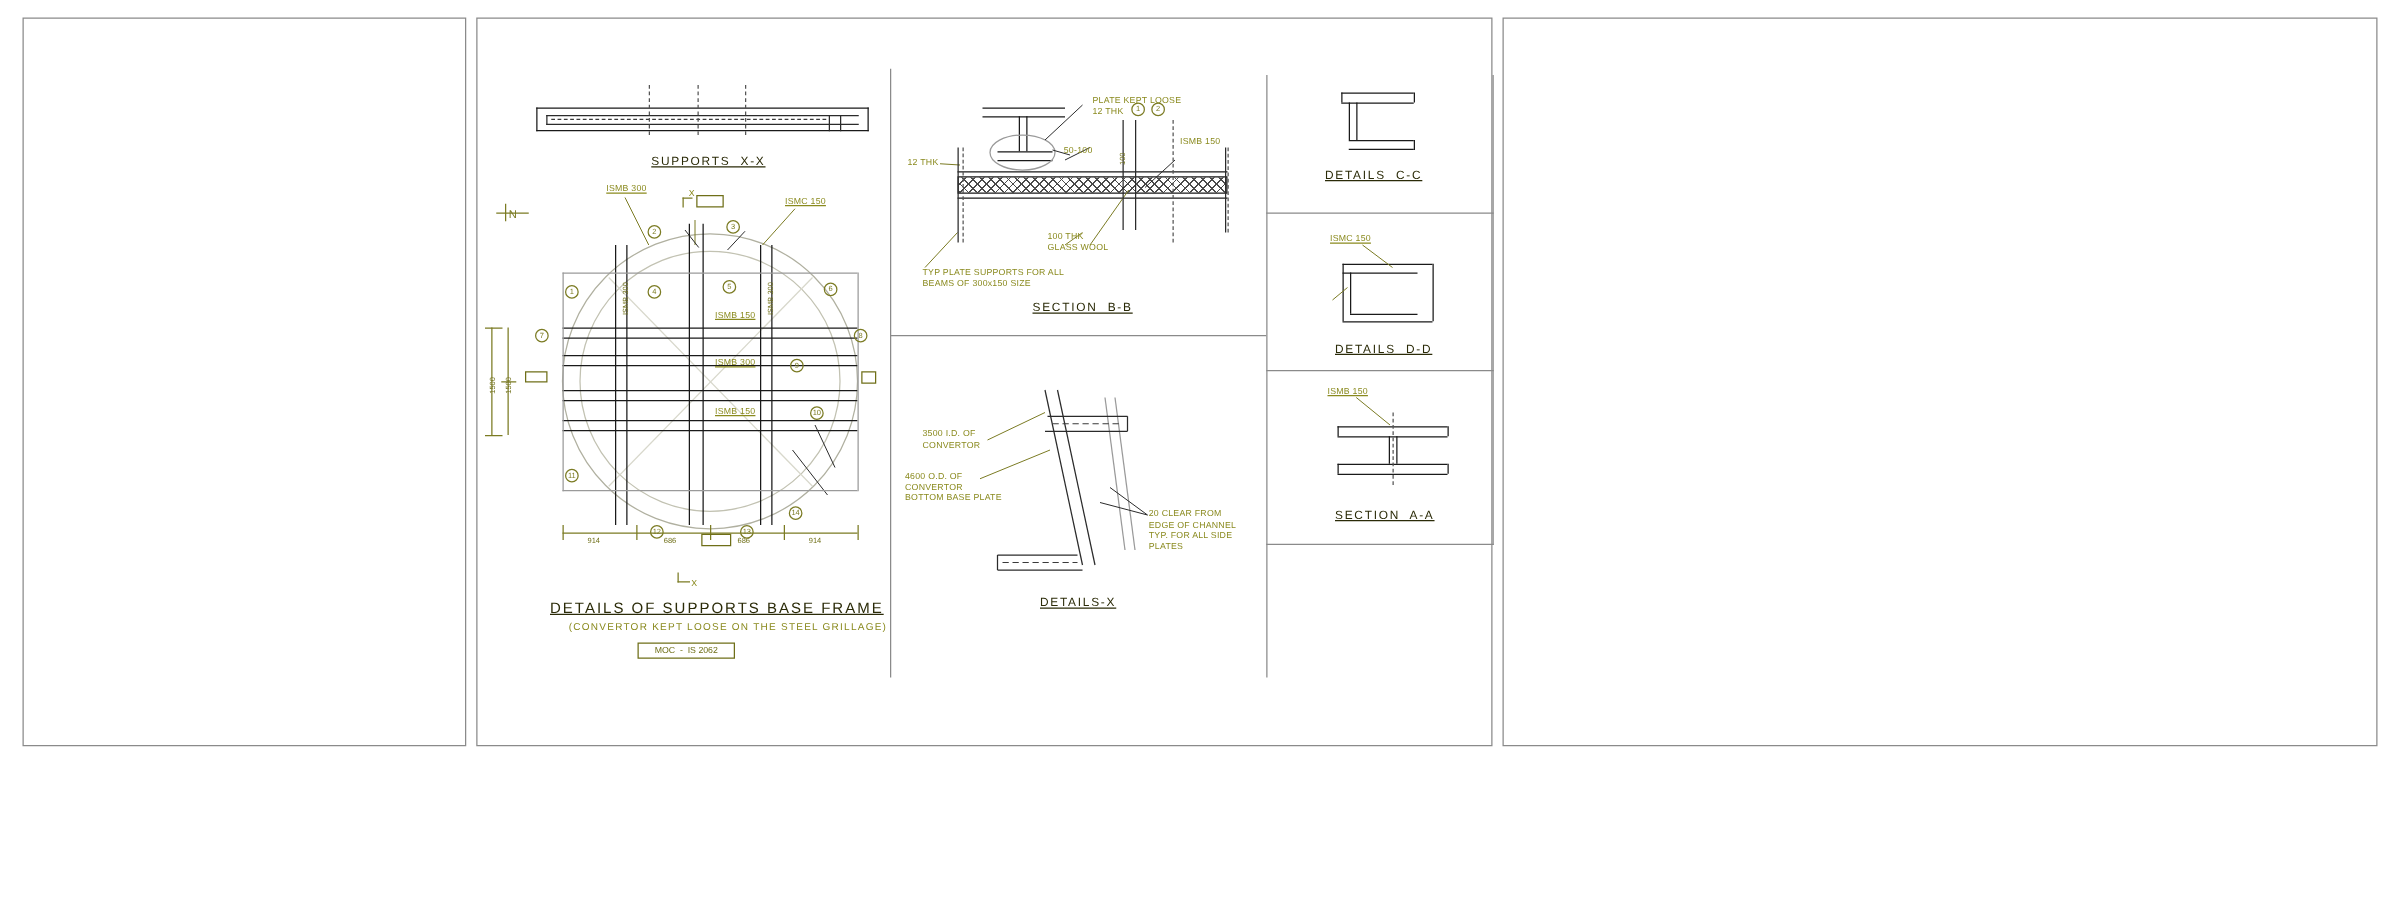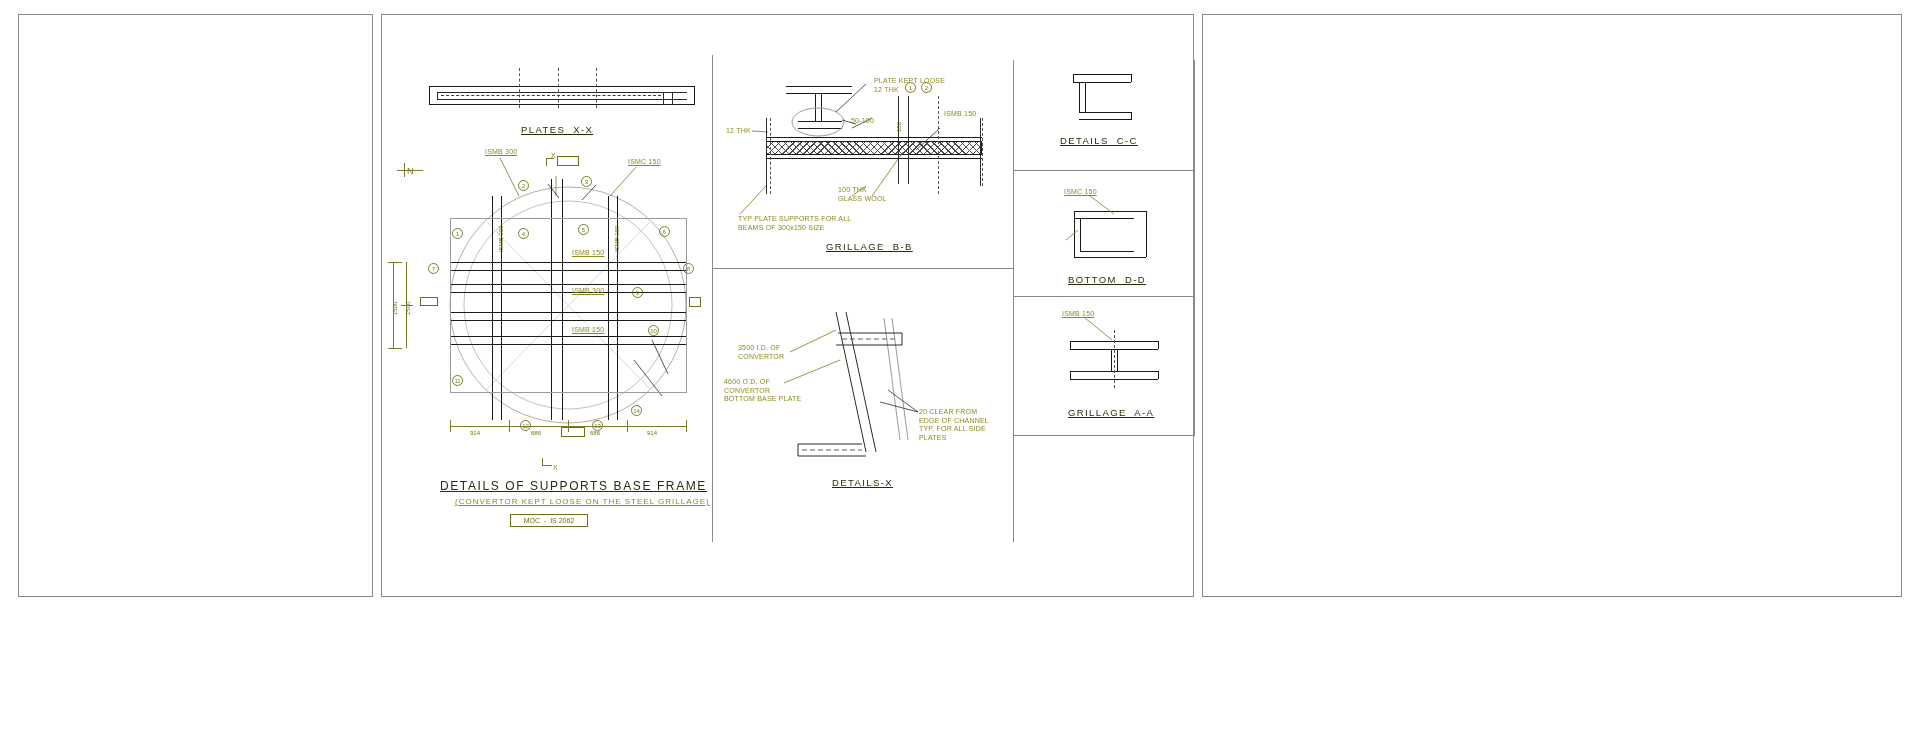--- a/index.html
+++ b/index.html
@@ -17,21 +17,21 @@
   .ln-olive{position:absolute;background:#7b7b23;}
   .dash-h{position:absolute;height:0;border-top:1px dashed #3a3a3a;}
   .ctr-v{position:absolute;width:0;border-left:1px dashed #555;}
 
   .lbl{position:absolute;color:#8a8a1e;font-size:7px;line-height:8.5px;white-space:pre;letter-spacing:.2px;}
   .lbl.ul{text-decoration:underline;}
   .dim{position:absolute;color:#6f6f18;font-size:6px;line-height:7px;white-space:pre;}
   .dim-v{position:absolute;color:#6f6f18;font-size:6px;line-height:7px;white-space:pre;transform:rotate(-90deg);transform-origin:0 0;}
 
   .title{position:absolute;color:#2b2b08;font-size:12px;letter-spacing:1.6px;text-decoration:underline;white-space:pre;font-family:"Liberation Sans",sans-serif;}
-  .subtitle{position:absolute;color:#8a8a1e;font-size:8px;letter-spacing:1px;white-space:pre;text-decoration:underline;}
+  .subtitle{position:absolute;color:#8a8a1e;font-size:8px;letter-spacing:1px;white-space:pre;}
   .sectitle{position:absolute;color:#2b2b08;font-size:9.5px;letter-spacing:1.4px;text-decoration:underline;white-space:pre;}
 
   .box{position:absolute;border:1px solid #6f6f18;box-sizing:border-box;}
   .boxlabel{position:absolute;border:1px solid #6f6f18;color:#6f6f18;font-size:7px;text-align:center;box-sizing:border-box;white-space:pre;}
 
   .bub{position:absolute;width:11px;height:11px;border:1px solid #7b7b23;border-radius:50%;color:#7b7b23;font-size:6px;line-height:10px;text-align:center;box-sizing:border-box;}
 
   .hatch{position:absolute;background-image:
       repeating-linear-gradient(45deg,#4a4a4a 0 1px,transparent 1px 5px),
       repeating-linear-gradient(-45deg,#4a4a4a 0 1px,transparent 1px 5px);
@@ -64,21 +64,21 @@
     <div class="ln-thin" style="left:437px;top:92px;width:250px;height:1px;"></div>
     <div class="ln-thin" style="left:437px;top:99px;width:250px;height:1px;"></div>
     <div class="ln-thin" style="left:437px;top:92px;width:1px;height:8px;"></div>
     <div class="ln-thin" style="left:663px;top:92px;width:1px;height:13px;"></div>
     <div class="ln-thin" style="left:672px;top:92px;width:1px;height:13px;"></div>
     <div class="dash-h" style="left:441px;top:95px;width:220px;"></div>
 
     <div class="ctr-v" style="left:519px;top:68px;height:40px;"></div>
     <div class="ctr-v" style="left:558px;top:68px;height:40px;"></div>
     <div class="ctr-v" style="left:596px;top:68px;height:40px;"></div>
-    <div class="sectitle" style="left:521px;top:124px;">PLATES  X-X</div>
+    <div class="sectitle" style="left:521px;top:124px;">SUPPORTS  X-X</div>
   </div>
 
   <div>
 
     <div class="lbl" style="left:407px;top:167px;font-size:9px;color:#7b7b23;">N</div>
     <div class="ln-olive" style="left:404px;top:163px;width:1px;height:14px;"></div>
     <div class="ln-olive" style="left:397px;top:170px;width:26px;height:1px;"></div>
 
     <svg class="ov">
       <circle cx="568" cy="305" r="118" fill="none" stroke="#b0b0a0" stroke-width="1"></circle>
@@ -214,21 +214,21 @@
 12 THK</div>
     <div class="lbl" style="left:726px;top:127px;">12 THK</div>
     <div class="lbl" style="left:944px;top:110px;">ISMB 150</div>
     <div class="lbl" style="left:851px;top:117px;">50-100</div>
     <div class="lbl" style="left:838px;top:186px;">100 THK
 GLASS WOOL</div>
     <div class="lbl" style="left:738px;top:215px;">TYP PLATE SUPPORTS FOR ALL
 BEAMS OF 300x150 SIZE</div>
     <div class="bub" style="left:905px;top:82px;">1</div>
     <div class="bub" style="left:921px;top:82px;">2</div>
-    <div class="sectitle" style="left:826px;top:241px;">GRILLAGE  B-B</div>
+    <div class="sectitle" style="left:826px;top:241px;">SECTION  B-B</div>
   </div>
 
   <div>
     <svg class="ov">
 
       <line x1="836" y1="312" x2="866" y2="452" stroke="#2b2b2b" stroke-width="1"></line>
       <line x1="846" y1="312" x2="876" y2="452" stroke="#2b2b2b" stroke-width="1"></line>
       <line x1="884" y1="318" x2="900" y2="440" stroke="#9a9a9a" stroke-width="1"></line>
       <line x1="892" y1="318" x2="908" y2="440" stroke="#9a9a9a" stroke-width="1"></line>
 
@@ -278,35 +278,35 @@
     <div class="ln" style="left:1074px;top:218px;width:60px;height:1px;"></div>
     <div class="ln" style="left:1074px;top:211px;width:1px;height:46px;"></div>
     <div class="ln" style="left:1080px;top:218px;width:1px;height:33px;"></div>
     <div class="ln" style="left:1146px;top:211px;width:1px;height:46px;"></div>
     <div class="ln" style="left:1074px;top:257px;width:72px;height:1px;"></div>
     <div class="ln" style="left:1080px;top:251px;width:54px;height:1px;"></div>
     <svg class="ov">
       <line x1="1090" y1="196" x2="1114" y2="214" stroke="#7b7b23" stroke-width="0.8"></line>
       <line x1="1066" y1="240" x2="1078" y2="230" stroke="#7b7b23" stroke-width="0.8"></line>
     </svg>
-    <div class="sectitle" style="left:1068px;top:274px;">BOTTOM  D-D</div>
+    <div class="sectitle" style="left:1068px;top:274px;">DETAILS  D-D</div>
   </div>
 
   <div>
     <div class="lbl ul" style="left:1062px;top:310px;">ISMB 150</div>
     <div class="ln" style="left:1070px;top:341px;width:88px;height:1px;"></div>
     <div class="ln" style="left:1070px;top:349px;width:88px;height:1px;"></div>
     <div class="ln" style="left:1070px;top:341px;width:1px;height:8px;"></div>
     <div class="ln" style="left:1158px;top:341px;width:1px;height:8px;"></div>
     <div class="ln" style="left:1111px;top:349px;width:1px;height:22px;"></div>
     <div class="ln" style="left:1117px;top:349px;width:1px;height:22px;"></div>
     <div class="ln" style="left:1070px;top:371px;width:88px;height:1px;"></div>
     <div class="ln" style="left:1070px;top:379px;width:88px;height:1px;"></div>
     <div class="ln" style="left:1070px;top:371px;width:1px;height:8px;"></div>
     <div class="ln" style="left:1158px;top:371px;width:1px;height:8px;"></div>
     <div class="ctr-v" style="left:1114px;top:330px;height:58px;"></div>
     <svg class="ov">
       <line x1="1085" y1="318" x2="1112" y2="340" stroke="#7b7b23" stroke-width="0.8"></line>
     </svg>
-    <div class="sectitle" style="left:1068px;top:407px;">GRILLAGE  A-A</div>
+    <div class="sectitle" style="left:1068px;top:407px;">SECTION  A-A</div>
   </div>
 
 </div>
 
 </body></html>

